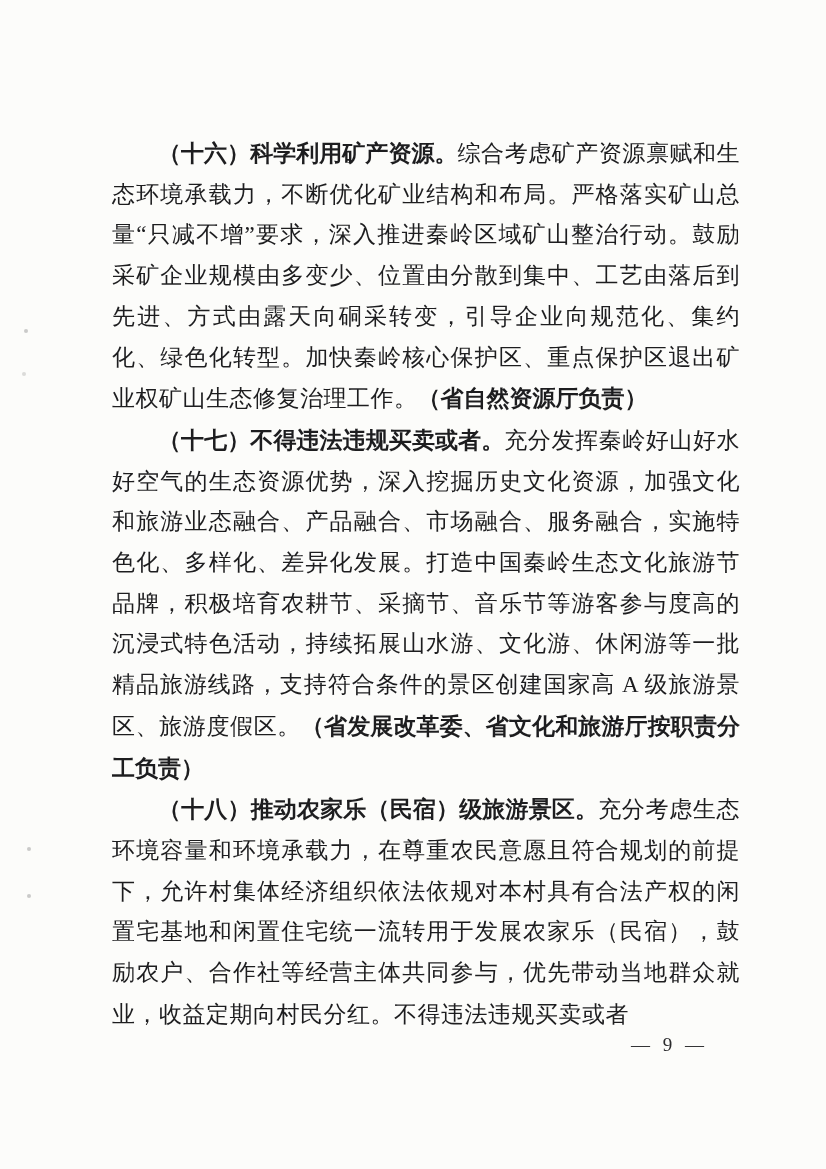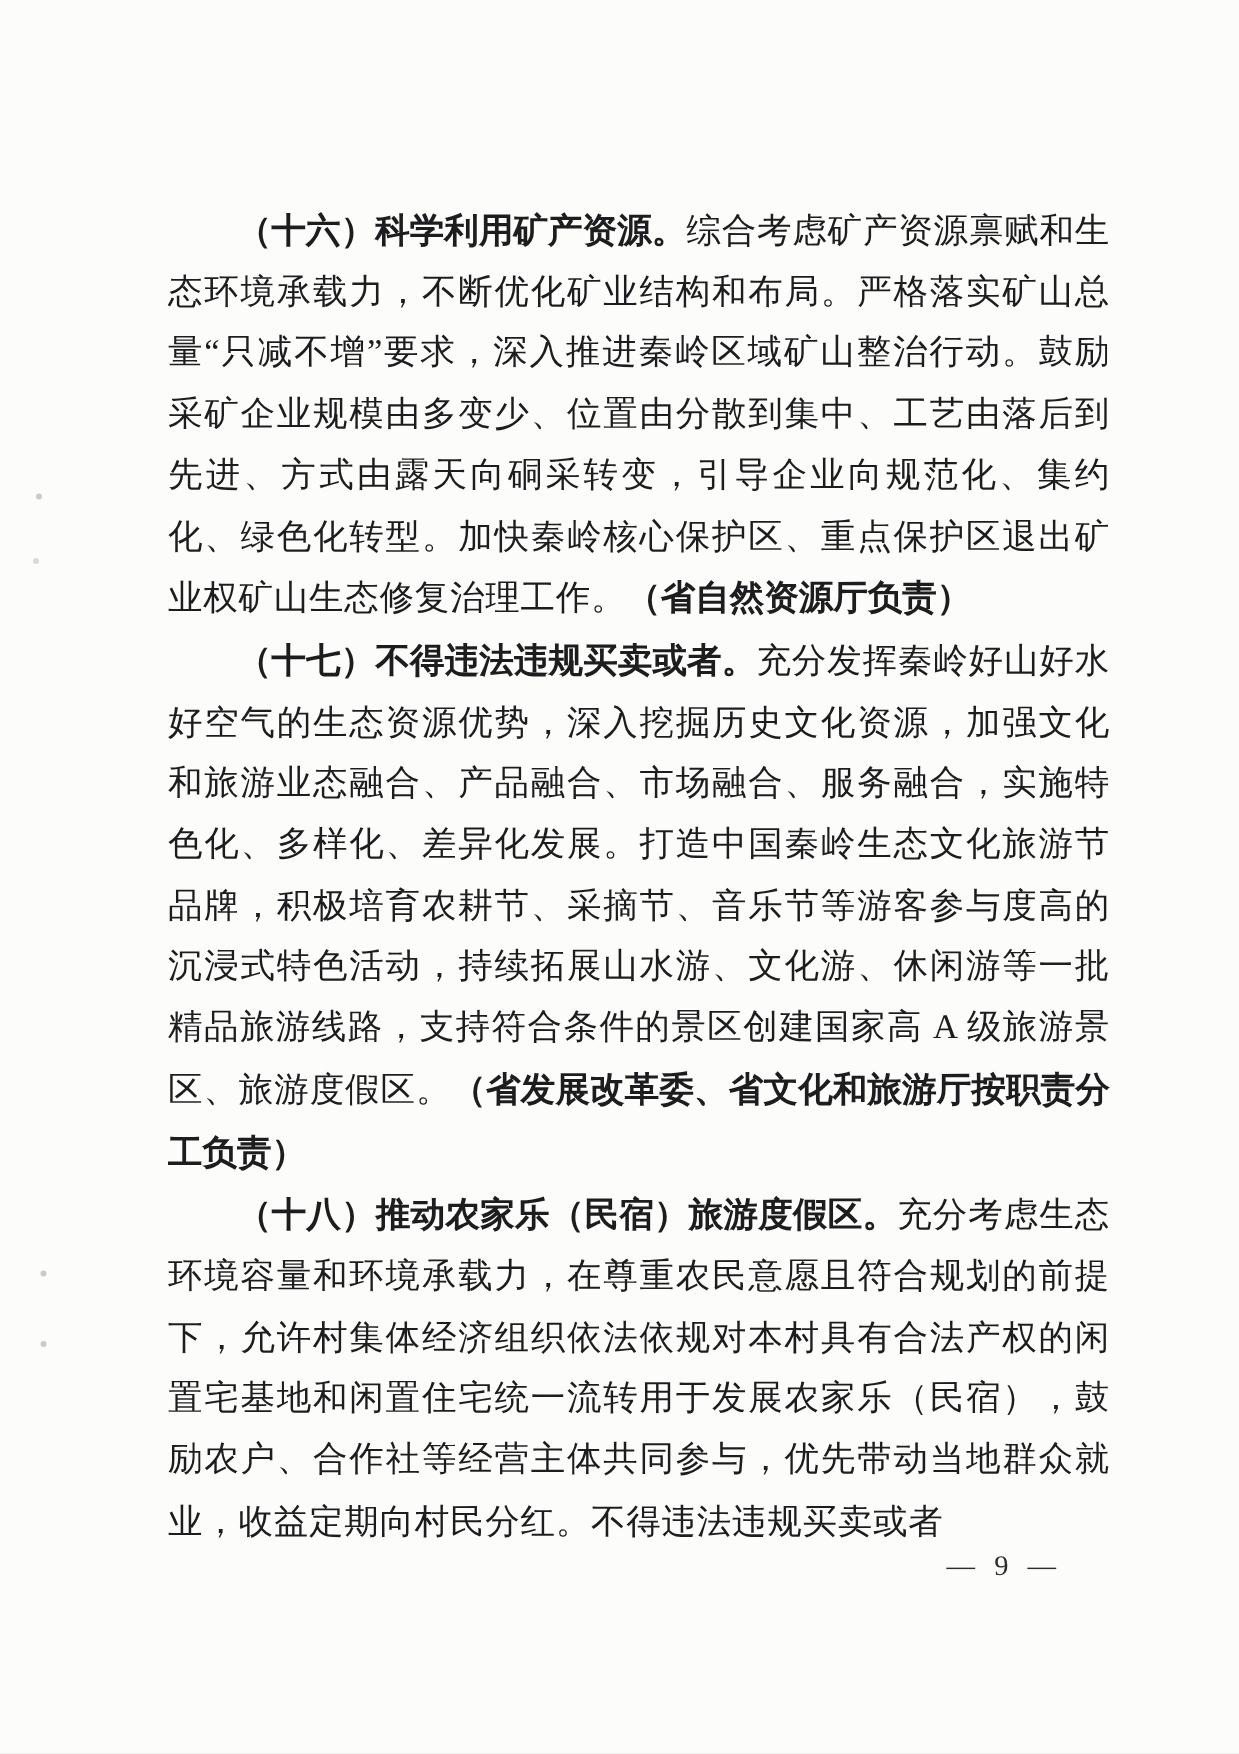--- a/index.html
+++ b/index.html
@@ -68,18 +68,18 @@
 <div class="sheet">
 
   <div class="speck speck-1"></div>
   <div class="speck speck-2"></div>
   <div class="speck speck-3"></div>
   <div class="speck speck-4"></div>
 
   <div class="text-block">
     <p><span class="bold">（十六）科学利用矿产资源。</span><span>综合考虑矿产资源禀赋和生态环境承载力，不断优化矿业结构和布局。严格落实矿山总量“只减不增”要求，深入推进秦岭区域矿山整治行动。鼓励采矿企业规模由多变少、位置由分散到集中、工艺由落后到先进、方式由露天向硐采转变，引导企业向规范化、集约化、绿色化转型。加快秦岭核心保护区、重点保护区退出矿业权矿山生态修复治理工作。</span><span class="bold">（省自然资源厅负责）</span></p>
     <p><span class="bold">（十七）不得违法违规买卖或者。</span><span>充分发挥秦岭好山好水好空气的生态资源优势，深入挖掘历史文化资源，加强文化和旅游业态融合、产品融合、市场融合、服务融合，实施特色化、多样化、差异化发展。打造中国秦岭生态文化旅游节品牌，积极培育农耕节、采摘节、音乐节等游客参与度高的沉浸式特色活动，持续拓展山水游、文化游、休闲游等一批精品旅游线路，支持符合条件的景区创建国家高 A 级旅游景区、旅游度假区。</span><span class="bold">（省发展改革委、省文化和旅游厅按职责分工负责）</span></p>
-    <p><span class="bold">（十八）推动农家乐（民宿）旅游度假区。</span><span>充分考虑生态环境容量和环境承载力，在尊重农民意愿且符合规划的前提下，允许村集体经济组织依法依规对本村具有合法产权的闲置宅基地和闲置住宅统一流转用于发展农家乐（民宿），鼓励农户、合作社等经营主体共同参与，优先带动当地群众就业，收益定期向村民分红。不得违法违规买卖或者</span><span class="bold"></span></p>
+    <p><span class="bold">（十八）推动农家乐（民宿）级旅游景区。</span><span>充分考虑生态环境容量和环境承载力，在尊重农民意愿且符合规划的前提下，允许村集体经济组织依法依规对本村具有合法产权的闲置宅基地和闲置住宅统一流转用于发展农家乐（民宿），鼓励农户、合作社等经营主体共同参与，优先带动当地群众就业，收益定期向村民分红。不得违法违规买卖或者</span><span class="bold"></span></p>
   </div>
 
   <div class="page-number">— 9 —</div>
 
 </div>
 
 </body></html>

